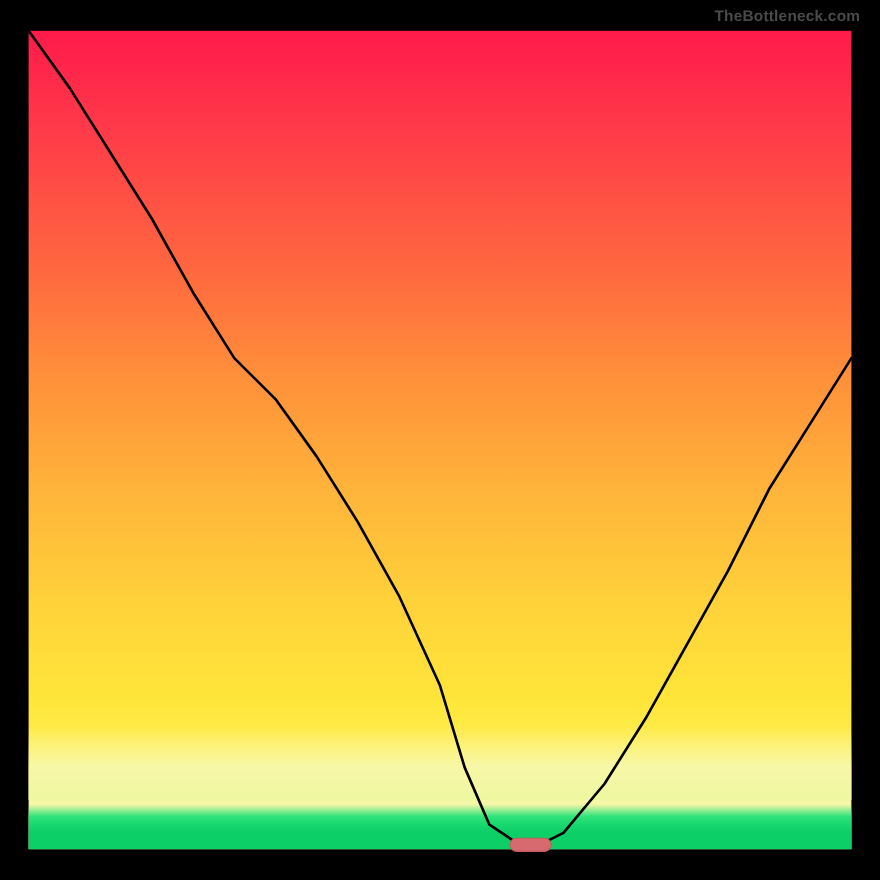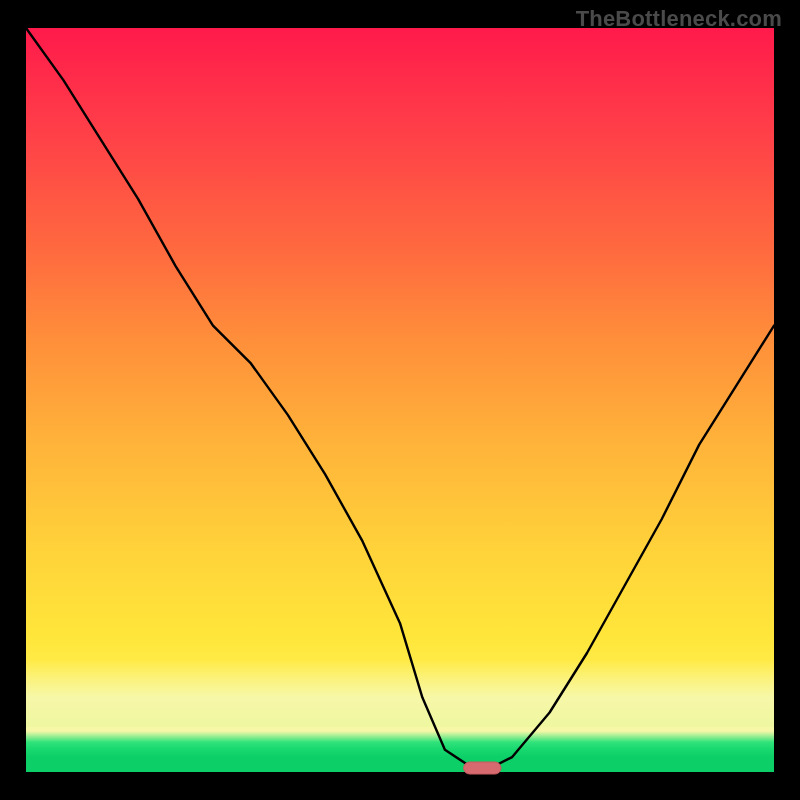--- a/index.html
+++ b/index.html
@@ -15,21 +15,21 @@
     position: relative;
     width: 800px;
     height: 800px;
     background: #000;
   }
   .watermark {
     position: absolute;
     top: 6px;
     right: 18px;
     color: #4a4a4a;
-    font-size: 22px;
+    font-size: 14px;
     font-weight: 600;
     letter-spacing: 0.2px;
     z-index: 10;
   }
   .plot {
     position: absolute;
     left: 26px;
     top: 28px;
     width: 748px;
     height: 744px;

